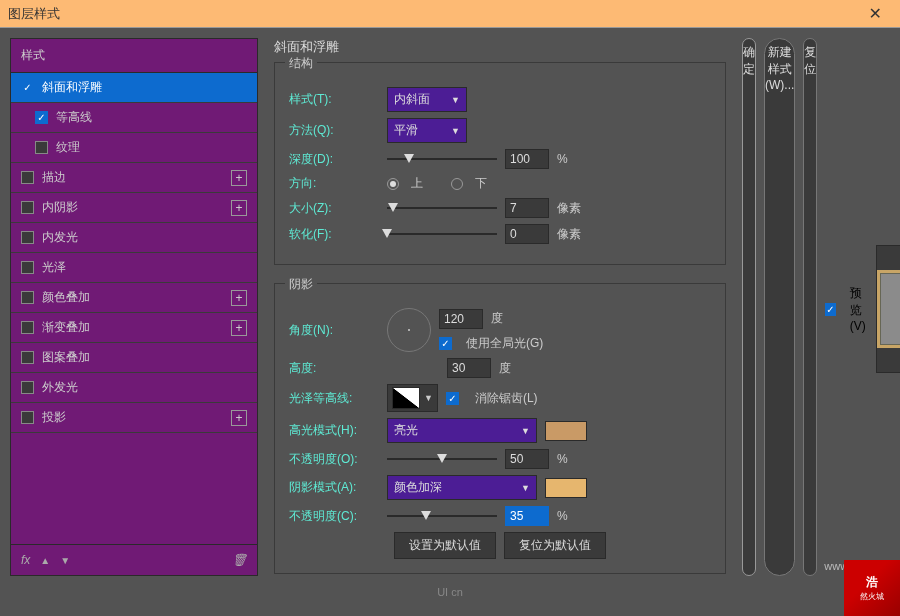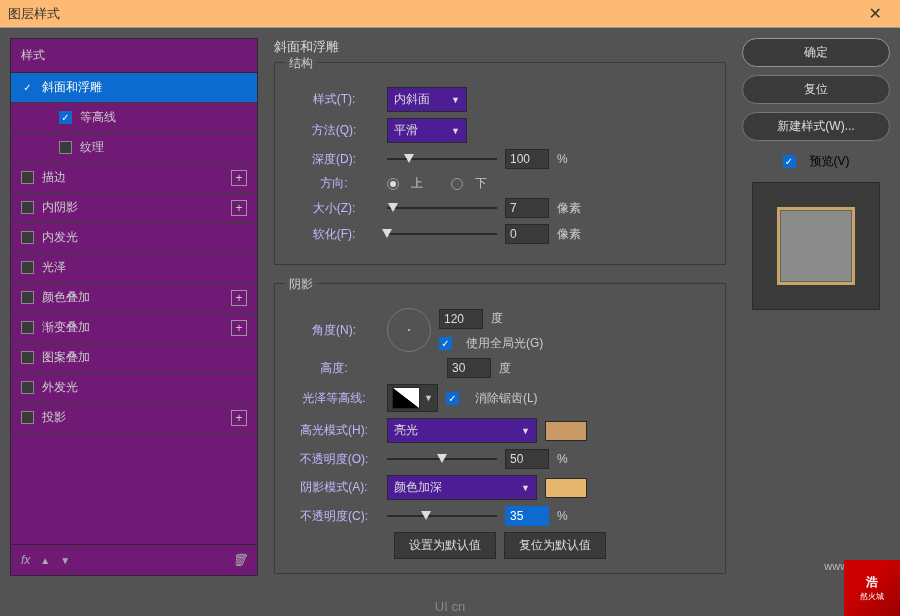--- a/index.html
+++ b/index.html
@@ -7,61 +7,61 @@
 .titlebar { background: #fdba74; height: 28px; display: flex; align-items: center; padding: 0 8px; border-bottom: 1px solid #999; }
 .titlebar-title { color: #333; font-size: 13px; }
 .titlebar-close { margin-left: auto; font-size: 16px; color: #333; padding: 0 10px; cursor: pointer; }
 .dialog-body { display: flex; height: 558px; padding: 10px; gap: 10px; }
 .left-panel { width: 248px; background: #701a75; border: 1px solid #2a2a2a; display: flex; flex-direction: column; }
 .left-header { color: #ccc; padding: 8px 10px; border-bottom: 1px solid #2a2a2a; }
 .left-subheader { color: #ccc; padding: 8px 10px; border-bottom: 1px solid #2a2a2a; }
 .style-list { flex: 1; }
 .style-item { display: flex; align-items: center; padding: 6px 10px; color: #ccc; border-bottom: 1px solid #3a3a3a; position: relative; }
 .style-item.selected { background: #0d6bcf; color: #fff; }
-.style-item.sub { padding-left: 48px; }
+.style-item.sub { padding-left: 24px; }
 .chk { width: 13px; height: 13px; border: 1px solid #888; margin-right: 8px; display: inline-flex; align-items: center; justify-content: center; background: #3a3a3a; font-size: 10px; color: #3a3a3a; }
 .chk.checked { background: #0d6bcf; border-color: #0d6bcf; color: #fff; }
 .chk.checked::after { content: "✓"; }
 .plus-box { margin-left: auto; width: 16px; height: 16px; border: 1px solid #999; display: flex; align-items: center; justify-content: center; color: #ccc; font-size: 12px; }
 .left-footer { display: flex; align-items: center; padding: 8px 10px; border-top: 1px solid #2a2a2a; gap: 10px; }
 .left-footer span { color: #aaa; font-style: italic; }
 .arrow-up, .arrow-down { color: #888; font-size: 10px; }
 .trash { margin-left: auto; color: #aaa; }
 .center-panel { flex: 1; padding: 0 6px; color: #ccc; }
 .section-title { color: #ddd; margin-bottom: 6px; font-size: 13px; }
 .fieldset { border: 1px solid #3a3a3a; padding: 18px 14px 14px; margin-bottom: 18px; position: relative; }
 .legend { position: absolute; top: -8px; left: 10px; background: #535353; padding: 0 4px; color: #ccc; }
 .row { display: flex; align-items: center; margin: 6px 0; gap: 8px; }
-.lbl { width: 90px; text-align: center; color: #c4b5fd; }
+.lbl { width: 90px; text-align: left; color: #5eead4; }
 .select { background: #4c1d95; border: 1px solid #2a2a2a; color: #ddd; padding: 3px 6px; min-width: 80px; display: flex; align-items: center; justify-content: space-between; gap: 8px; }
 .select .chev { font-size: 9px; }
 .slider { position: relative; width: 110px; height: 14px; }
 .slider-track { position: absolute; top: 6px; left: 0; right: 0; height: 2px; background: #2a2a2a; }
 .slider-thumb { position: absolute; top: 2px; width: 0; height: 0; border-left: 5px solid transparent; border-right: 5px solid transparent; border-top: 9px solid #ddd; transform: translateX(-5px); }
 .numbox { background: #3a3a3a; border: 1px solid #2a2a2a; color: #ddd; padding: 2px 4px; width: 44px; text-align: left; }
 .numbox.active { border-color: #0d6bcf; background: #0d6bcf; color: #fff; }
 .unit { color: #ccc; width: 30px; }
 .radio { width: 12px; height: 12px; border-radius: 50%; border: 1px solid #999; display: inline-flex; align-items: center; justify-content: center; margin-right: 4px; }
 .radio.checked::after { content: ""; width: 6px; height: 6px; background: #ddd; border-radius: 50%; }
 .angle-dial { width: 44px; height: 44px; border: 1px solid #777; border-radius: 50%; position: relative; background: #535353; }
 .angle-dial::after { content: ""; position: absolute; width: 2px; height: 2px; background: #ccc; top: 20px; left: 20px; border-radius: 50%; }
 .contour-swatch { width: 28px; height: 22px; background: linear-gradient(to top right, #000 0%, #000 49%, #fff 51%, #fff 100%); border: 1px solid #2a2a2a; }
 .contour-sel { background: #3a3a3a; border: 1px solid #2a2a2a; padding: 2px 4px; display: flex; align-items: center; gap: 4px; }
 .contour-sel .chev { font-size: 9px; color: #ccc; }
 .color-swatch { width: 42px; height: 20px; border: 1px solid #2a2a2a; }
 .btn-row { display: flex; gap: 8px; justify-content: center; margin-top: 4px; }
 .btn { background: #3a3a3a; border: 1px solid #2a2a2a; color: #ddd; padding: 4px 14px; }
-.right-panel { width: 148px; display: flex; flex-direction: column; gap: 8px; align-items: stretch; }
+.right-panel { width: 148px; display: flex; flex-direction: row; gap: 8px; align-items: stretch; }
 .pill-btn { background: #3a3a3a; border: 1px solid #777; color: #ddd; padding: 5px 0; border-radius: 16px; text-align: center; }
 .pill-btn.primary { border-color: #999; }
 .preview-row { display: flex; align-items: center; justify-content: center; gap: 6px; margin-top: 4px; }
 .preview-box { width: 128px; height: 128px; background: #3a3a3a; border: 1px solid #2a2a2a; display: flex; align-items: center; justify-content: center; margin-top: 4px; align-self: center; }
 .preview-inner { width: 78px; height: 78px; background: #8b8b8b; border: 3px solid #c8a566; box-shadow: inset 0 0 0 1px #665; }
 .watermark { position: absolute; right: 6px; bottom: 44px; color: #bbb; font-size: 11px; }
-.bottom-logo { position: absolute; left: 50%; bottom: 2px; transform: translateX(-50%); color: #888; font-size: 13px; }
+.bottom-logo { position: absolute; left: 50%; bottom: 18px; transform: translateX(-50%); color: #888; font-size: 11px; }
 .corner-logo { position: absolute; right: 0; bottom: 0; width: 56px; height: 56px; background: linear-gradient(135deg,#c00 0,#c00 40%,#900 100%); color: #fff; font-size: 14px; display: flex; align-items: center; justify-content: center; flex-direction: column; font-weight: bold; }
 .corner-logo .small { font-size: 8px; font-weight: normal; }
 </style>
 </head>
 <body>
 
 <div class="titlebar">
   <span class="titlebar-title">图层样式</span>
   <span class="titlebar-close">✕</span>
 </div>
@@ -270,22 +270,22 @@
 
       <div class="btn-row">
         <div class="btn">设置为默认值</div>
         <div class="btn">复位为默认值</div>
       </div>
     </div>
   </div>
 
   <div class="right-panel">
     <div class="pill-btn primary">确定</div>
+    <div class="pill-btn">新建样式(W)...</div>
     <div class="pill-btn">复位</div>
-    <div class="pill-btn">新建样式(W)...</div>
     <div class="preview-row">
       <span class="chk checked"></span>
       <span>预览(V)</span>
     </div>
     <div class="preview-box">
       <div class="preview-inner"></div>
     </div>
   </div>
 
 </div>

